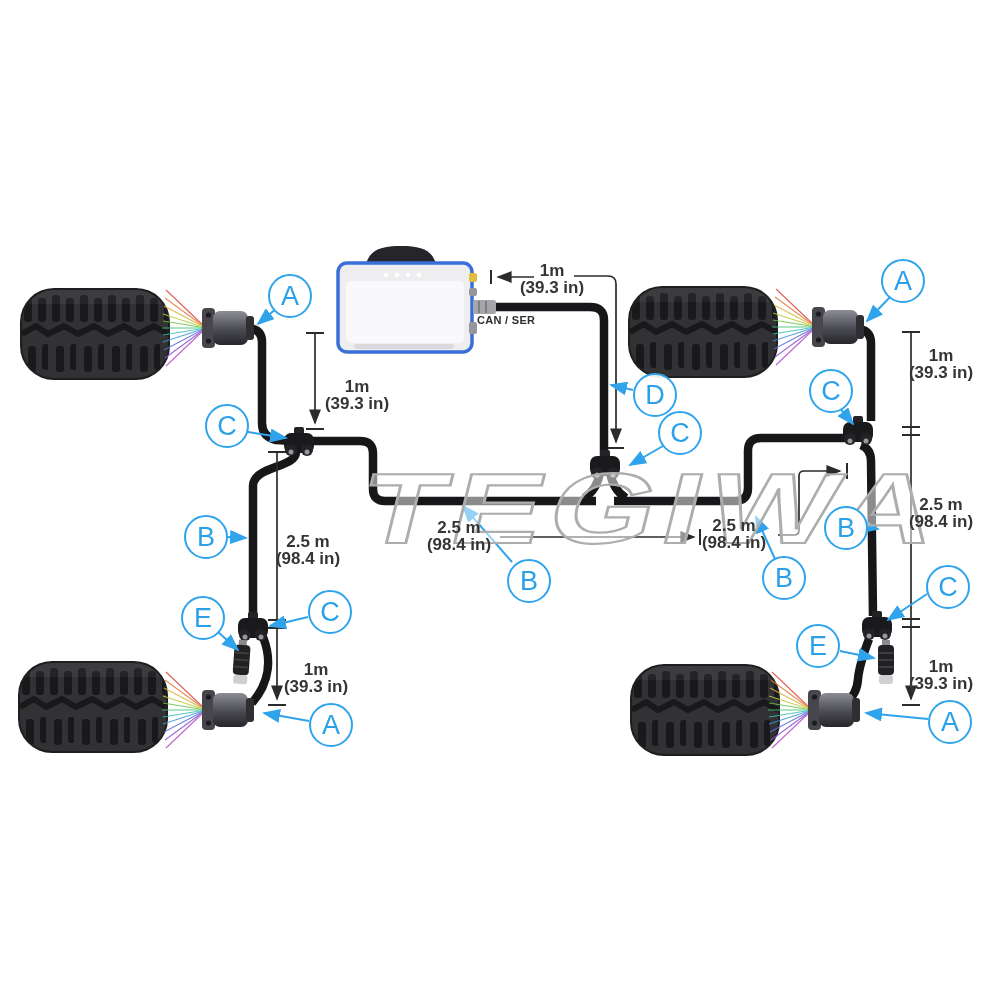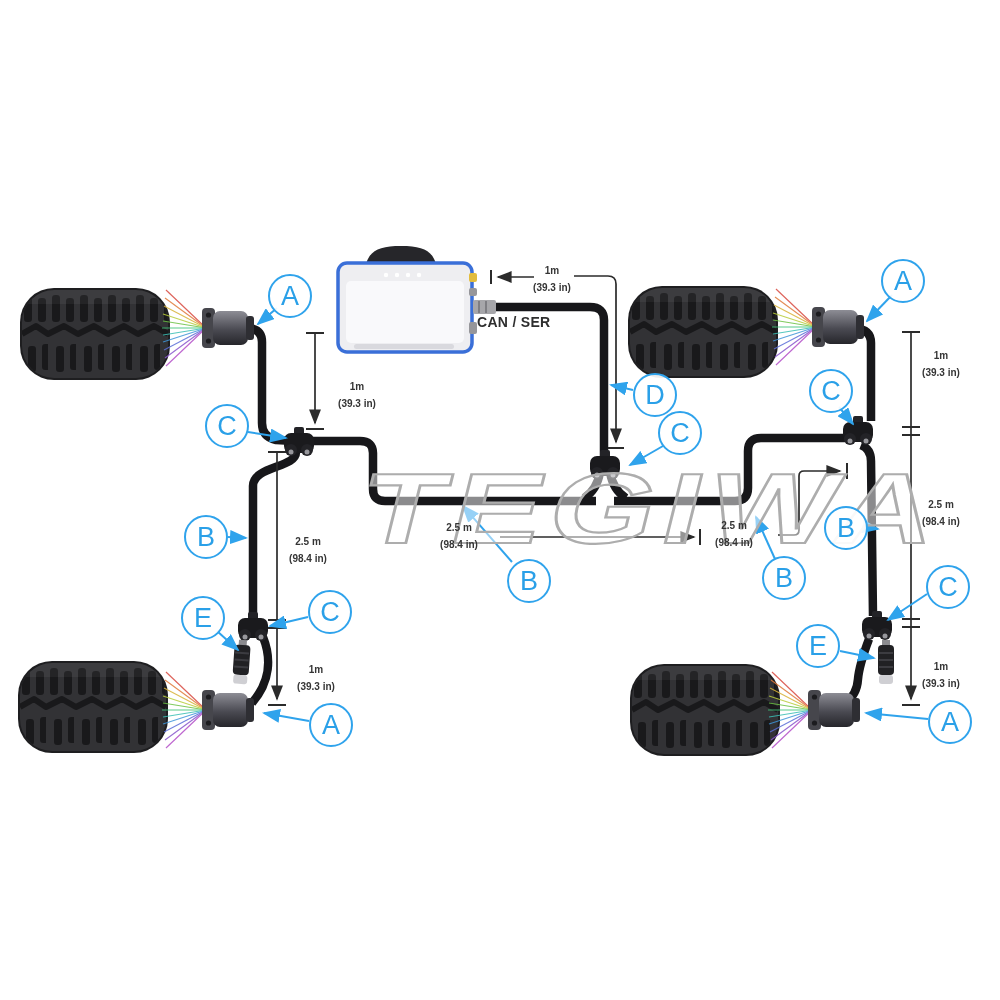--- a/index.html
+++ b/index.html
@@ -4,23 +4,23 @@
 <style>
   html,body{margin:0;padding:0;background:#ffffff;}
   #stage{position:relative;width:1000px;height:1000px;background:#ffffff;overflow:hidden;
          font-family:"Liberation Sans",sans-serif;}
   #diagram-svg{position:absolute;left:0;top:0;}
   .callout{position:absolute;width:44px;height:44px;box-sizing:border-box;
            border:2.5px solid #2fa3ec;border-radius:50%;background:rgba(255,255,255,0.92);
            display:flex;align-items:center;justify-content:center;
            color:#2aa0e8;font-size:27px;font-weight:400;line-height:1;}
   .dim{position:absolute;width:90px;text-align:center;color:#353535;
-       font-size:10px;font-weight:700;line-height:17px;white-space:nowrap;}
+       font-size:17px;font-weight:700;line-height:17px;white-space:nowrap;}
   .dim span{display:block;}
-  .port-label{position:absolute;left:477px;top:314px;font-size:14px;font-weight:700;
+  .port-label{position:absolute;left:477px;top:314px;font-size:11px;font-weight:700;
               color:#2e2e2e;letter-spacing:.3px;}
 </style>
 </head>
 <body>
 
 <div id="stage">
 
 <svg id="diagram-svg" width="1000" height="1000" viewBox="0 0 1000 1000">
   <defs>
     <linearGradient id="sensGrad" x1="0" y1="0" x2="0" y2="1">

